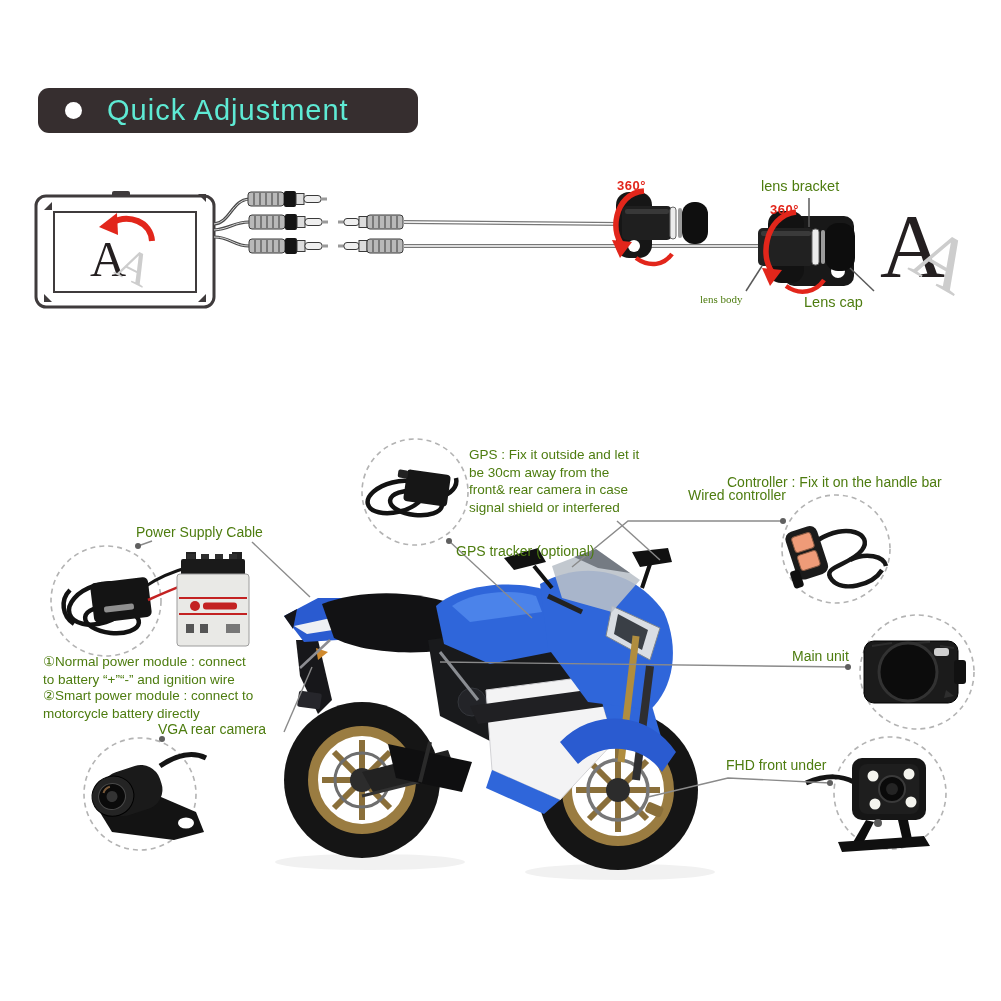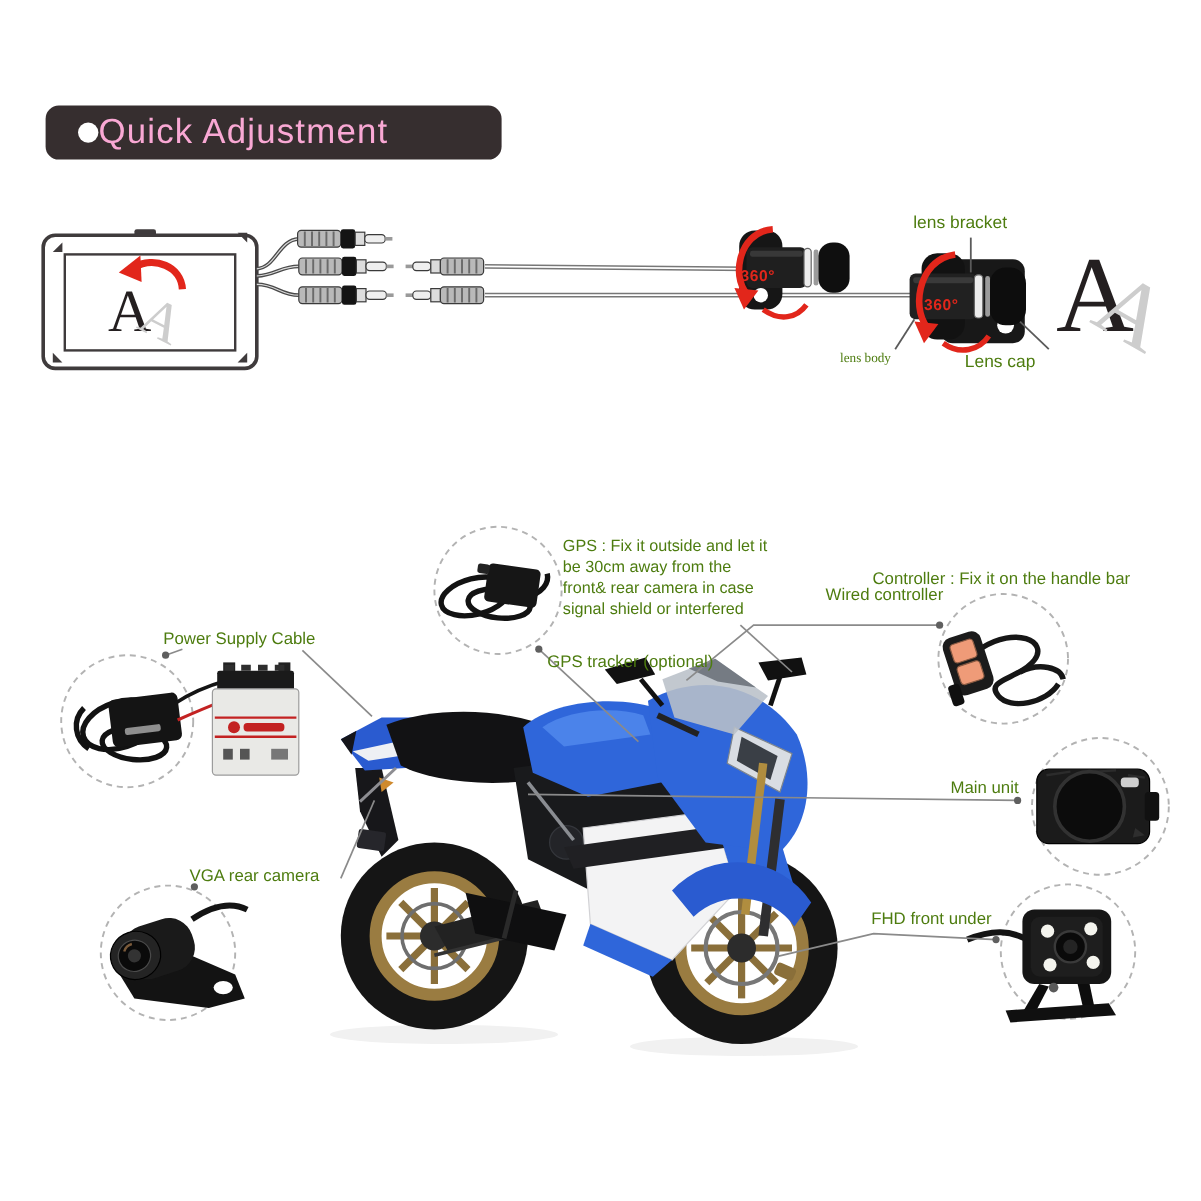--- a/index.html
+++ b/index.html
@@ -2,24 +2,24 @@
 <html><head>
 <meta charset="utf-8">
 <style>
   html,body{margin:0;padding:0;background:#fff;}
   #stage{position:relative;width:1001px;height:1001px;background:#fff;overflow:hidden;
          font-family:"Liberation Sans",sans-serif;}
   #gfx{position:absolute;left:0;top:0;}
   .banner{position:absolute;left:38px;top:88px;width:380px;height:45px;background:#362e2f;
           border-radius:11px;display:flex;align-items:center;}
   .banner .dot{width:17px;height:17px;border-radius:50%;background:#fff;margin-left:27px;flex:0 0 auto;}
-  .banner .ttl{color:#f9a8d4;font-size:29px;letter-spacing:1px;font-weight:400;}
+  .banner .ttl{margin-left:25px;color:#5eead4;font-size:29px;letter-spacing:1px;font-weight:400;}
   .lbl{position:absolute;color:#4d7c0f;font-size:14px;line-height:1.25;white-space:nowrap;}
   .note{white-space:normal;font-size:13.5px;line-height:1.3;}
-  .red{color:#e2261b;font-weight:bold;font-size:13px;letter-spacing:.5px;margin-top:44px;}
+  .red{color:#e2261b;font-weight:bold;font-size:13px;letter-spacing:.5px;}
   .serifA{position:absolute;font-family:"Liberation Serif",serif;color:#241f20;line-height:1;}
   .ghostA{color:#cdcdcd;}
 </style>
 </head>
 <body>
 
 <div id="stage">
 
   <svg id="gfx" width="1001" height="1001" viewBox="0 0 1001 1001">
 
@@ -326,17 +326,19 @@
   <div class="lbl" style="left:700px;top:293px;font-size:11px;font-family:Liberation Serif, serif;">lens body</div>
   <div class="lbl" style="left:804px;top:293px;font-size:14.5px;">Lens cap</div>
   <div class="serifA" style="left:880px;top:202px;font-size:90px;">A</div>
   <div class="serifA ghostA" style="left:916px;top:222px;font-size:76px;transform:rotate(30deg);">A</div>
 
   <div class="lbl" style="left:136px;top:524px;">Power Supply Cable</div>
   <div class="lbl note" style="left:469px;top:446px;width:176px;">GPS : Fix it outside and let it be 30cm away from the front&amp; rear camera in case signal shield or interfered</div>
   <div class="lbl" style="left:456px;top:543px;">GPS tracker (optional)</div>
   <div class="lbl" style="left:687px;top:474px;margin-left:40px;">Controller : Fix it on the handle bar</div>
   <div class="lbl" style="left:688px;top:487px;">Wired controller</div>
+  <div class="lbl note" style="left:43px;top:653px;width:212px;">①Normal power module : connect to battery “+”“-” and ignition wire</div>
+  <div class="lbl note" style="left:43px;top:687px;width:212px;">②Smart power module : connect to motorcycle battery directly</div>
   <div class="lbl" style="left:158px;top:721px;">VGA rear camera</div>
   <div class="lbl" style="left:792px;top:648px;text-align:center;">Main unit</div>
   <div class="lbl" style="left:726px;top:757px;">FHD front under</div>
 
 </div>
 
 </body></html>

